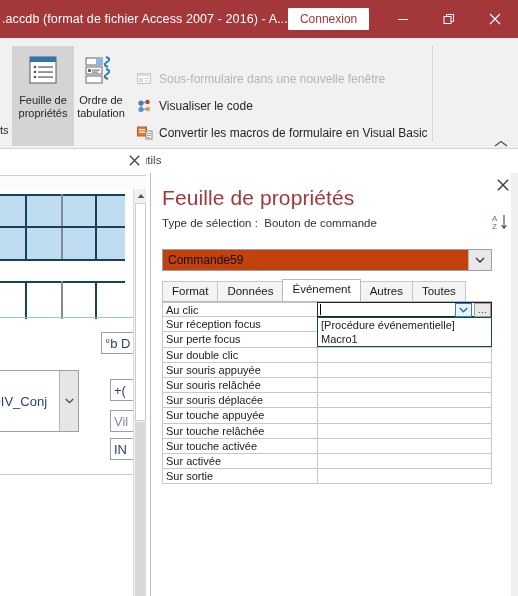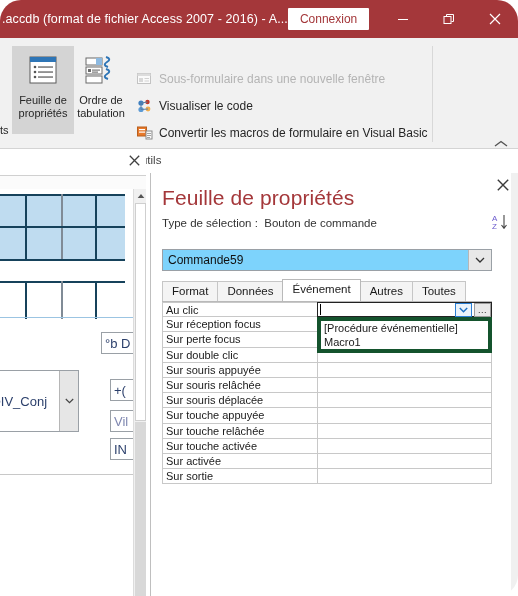--- a/index.html
+++ b/index.html
@@ -2,21 +2,21 @@
 <html><head>
 <meta charset="utf-8">
 <style>
   html,body{margin:0;padding:0;}
   body{
     width:518px;height:596px;overflow:hidden;
     background:#ffffff;
     font-family:"Liberation Sans", sans-serif;
     -webkit-font-smoothing:antialiased;
   }
-  .app{position:relative;width:518px;height:596px;overflow:hidden;border-radius:21px;}
+  .app{position:relative;width:518px;height:596px;overflow:hidden;}
 
   
   .titlebar{
     position:absolute;left:0;top:0;width:518px;height:38px;
     background:#a4373a;
     display:flex;align-items:center;
   }
   .title-text{
     color:#ffffff;font-size:12.5px;white-space:nowrap;
     margin-left:2px;letter-spacing:.1px;
@@ -34,21 +34,21 @@
   .wc svg{display:block;}
 
   
   .ribbon{
     position:absolute;left:0;top:38px;width:518px;height:110px;
     background:#f1f1f1;border-bottom:1px solid #d4d4d4;
   }
   .ribbon-inner{position:relative;width:518px;height:110px;}
 
   .rb-big{
-    position:absolute;top:8px;width:62px;height:88px;
+    position:absolute;top:8px;width:62px;height:100px;
     display:flex;flex-direction:column;align-items:center;
     font-size:11px;color:#262626;cursor:pointer;text-align:center;
     line-height:13px;
   }
   .rb-big.sel{background:#d4d4d4;}
   .rb-big .glyph{height:48px;display:flex;align-items:center;justify-content:center;}
   .rb-big .lbl{padding:0 1px;}
 
   .rb-sep{
     position:absolute;top:8px;width:1px;height:96px;background:#d8d8d8;
@@ -145,21 +145,21 @@
   }
   .ps-sub{
     position:absolute;left:11px;top:44px;font-size:11.5px;color:#333;white-space:nowrap;
   }
   .ps-sort{
     position:absolute;right:10px;top:40px;cursor:pointer;
   }
 
   .ps-select{
     position:absolute;left:11px;top:76px;width:330px;height:22px;
-    border:1px solid #9aa0a6;background:#7dd3fc;box-sizing:border-box;
+    border:1px solid #9aa0a6;background:#c2410c;box-sizing:border-box;
     display:flex;align-items:center;
   }
   .ps-select .val{font-size:12px;color:#111;padding-left:5px;}
   .ps-select .arr{
     position:absolute;right:0;top:0;bottom:0;width:22px;background:#e8e8e8;
     border-left:1px solid #b6b6b6;display:flex;align-items:center;justify-content:center;
     font-size:9px;color:#333;cursor:pointer;
   }
 
   .tabs{
@@ -210,21 +210,21 @@
     display:flex;align-items:center;justify-content:center;cursor:pointer;
   }
   .builder-btn{
     position:absolute;right:0;top:0;width:17px;height:13.5px;
     border:1px solid #9d9d9d;background:#e9e9e9;box-sizing:border-box;
     display:flex;align-items:center;justify-content:center;
     font-size:9px;color:#222;letter-spacing:.5px;cursor:pointer;line-height:6px;
   }
   .dropdown{
     position:absolute;left:166px;top:144px;width:175px;
-    border:4px solid #14532d;background:#ffffff;box-sizing:border-box;
+    border:1px solid #14532d;background:#ffffff;box-sizing:border-box;
     z-index:20;
   }
   .dd-item{
     font-size:11px;color:#1a1a1a;height:14px;line-height:14px;padding-left:3px;
     white-space:nowrap;cursor:pointer;
   }
   .ps-rightscroll{
     position:absolute;right:0;top:0;width:8px;height:447px;background:#f0f0f0;
   }
 </style>

